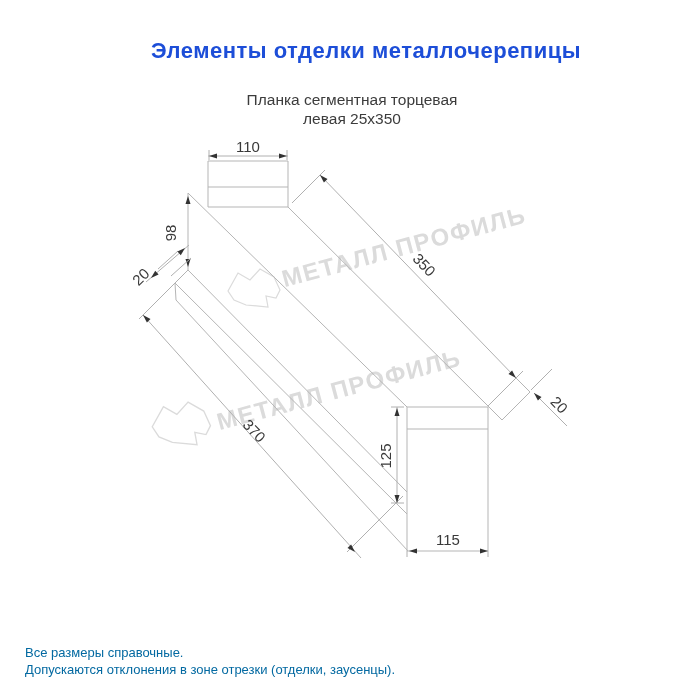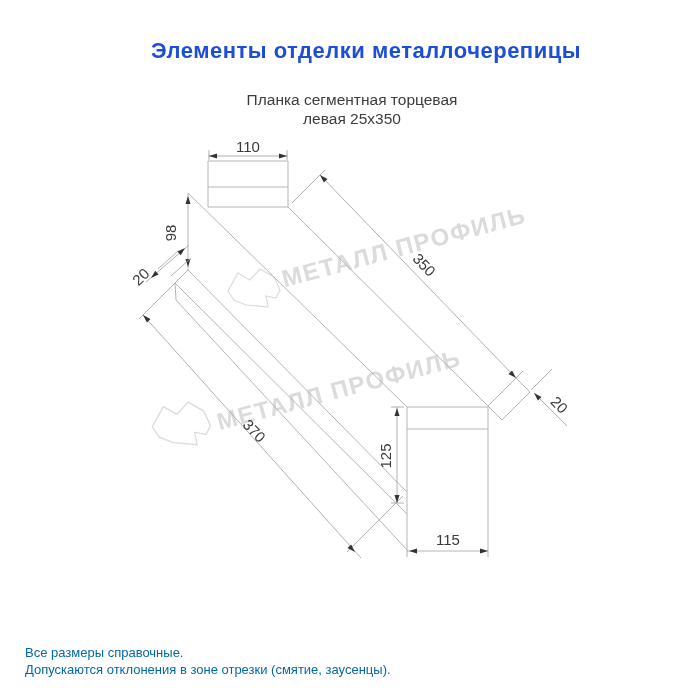--- a/index.html
+++ b/index.html
@@ -129,16 +129,16 @@
       <line class="dimline" x1="407" y1="551" x2="407" y2="557"></line>
       <line class="dimline" x1="488" y1="551" x2="488" y2="557"></line>
       <polygon class="arrow" points="409,551 417,548.5 417,553.5"></polygon>
       <polygon class="arrow" points="488,551 480,548.5 480,553.5"></polygon>
       <text class="dim-text" x="448" y="545" text-anchor="middle">115</text>
     </g>
   </svg>
 
   <div class="footer">
     <div>Все размеры справочные.</div>
-    <div>Допускаются отклонения в зоне отрезки (смятие, заусенцы).</div>
+    <div>Допускаются отклонения в зоне отрезки (отделки, заусенцы).</div>
   </div>
 
 </div>
 
 </body></html>

